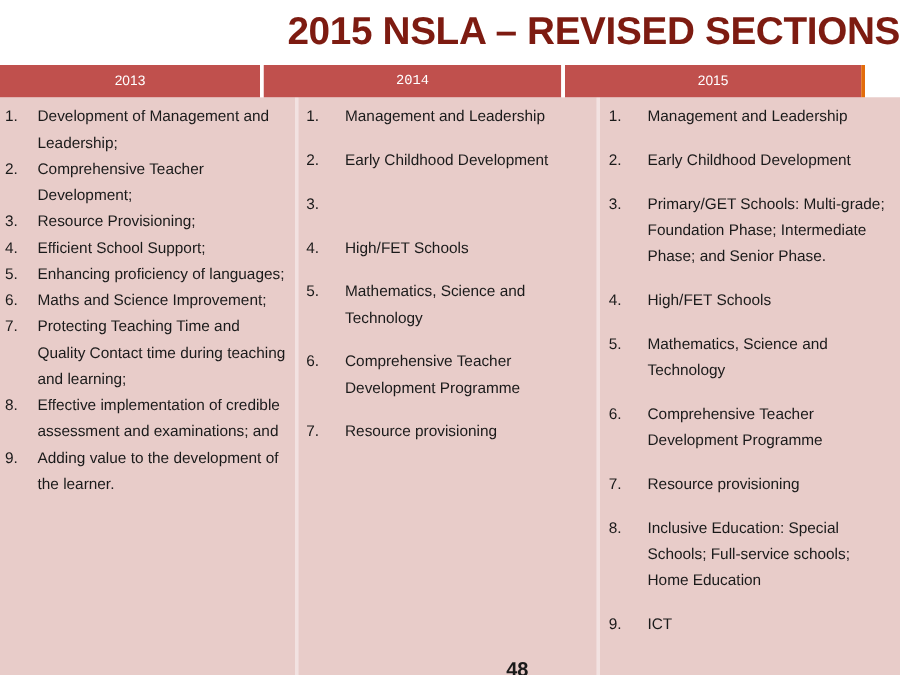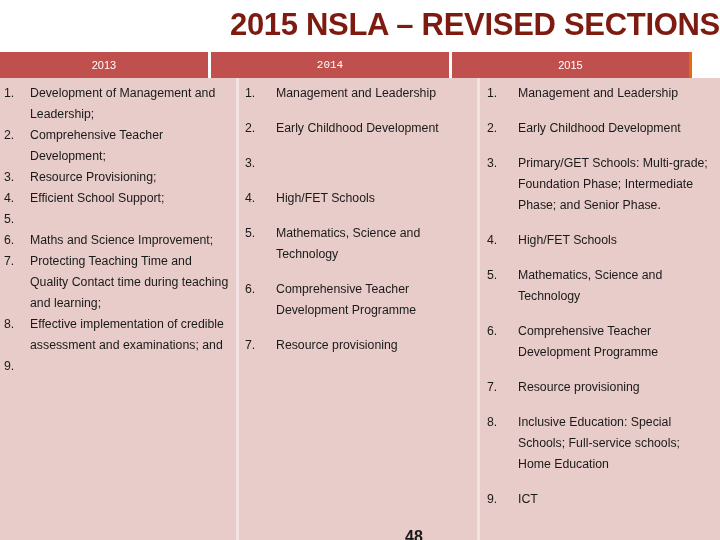--- a/index.html
+++ b/index.html
@@ -170,35 +170,37 @@
           <li>
             <span class="num">3.</span>
             <span class="txt">Resource Provisioning;</span>
           </li>
           <li>
             <span class="num">4.</span>
             <span class="txt">Efficient School Support;</span>
           </li>
           <li>
             <span class="num">5.</span>
+            <span class="txt">Enhancing proficiency of languages;</span>
           </li>
           <li>
             <span class="num">6.</span>
             <span class="txt">Maths and Science Improvement;</span>
           </li>
           <li>
             <span class="num">7.</span>
             <span class="txt">Protecting Teaching Time and Quality Contact time during teaching and learning;</span>
           </li>
           <li>
             <span class="num">8.</span>
             <span class="txt">Effective implementation of credible assessment and examinations; and</span>
           </li>
           <li>
             <span class="num">9.</span>
+            <span class="txt">Adding value to the development of the learner.</span>
           </li>
         </ol>
       </div>
 
       <div class="col-sep"></div>
 
       <div class="col col-2">
         <ol class="items">
           <li>
             <span class="num">1.</span>

